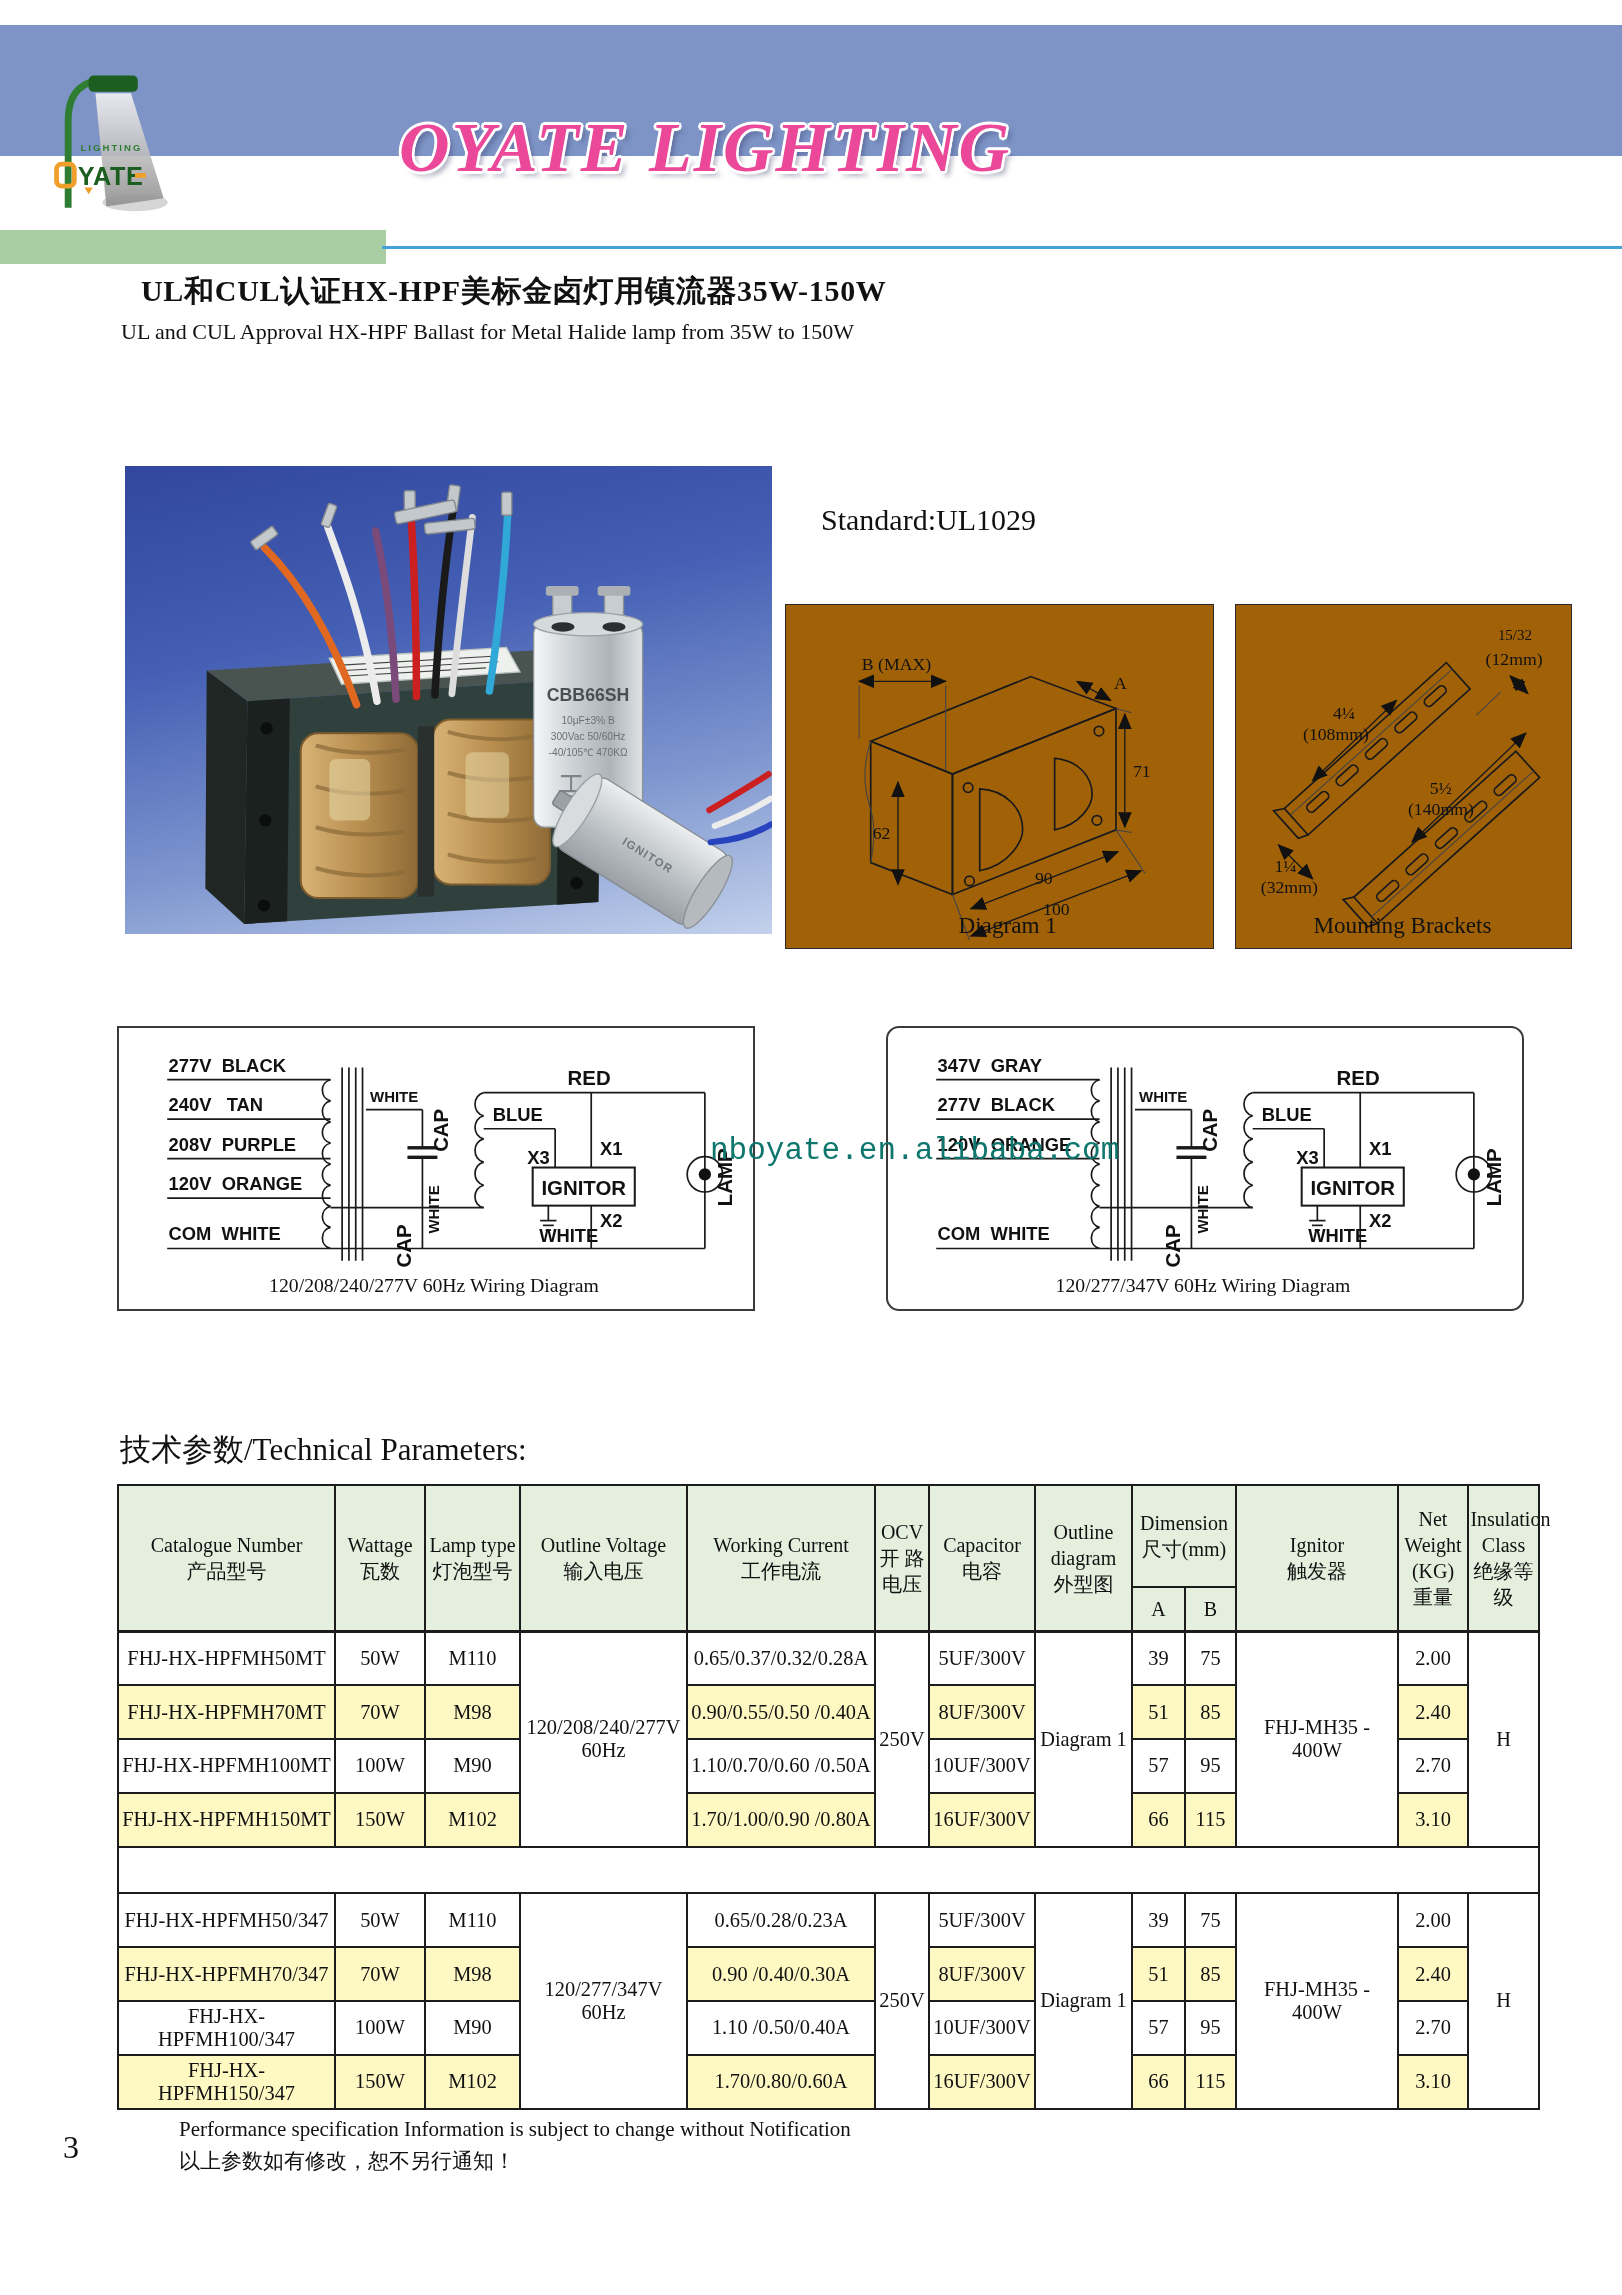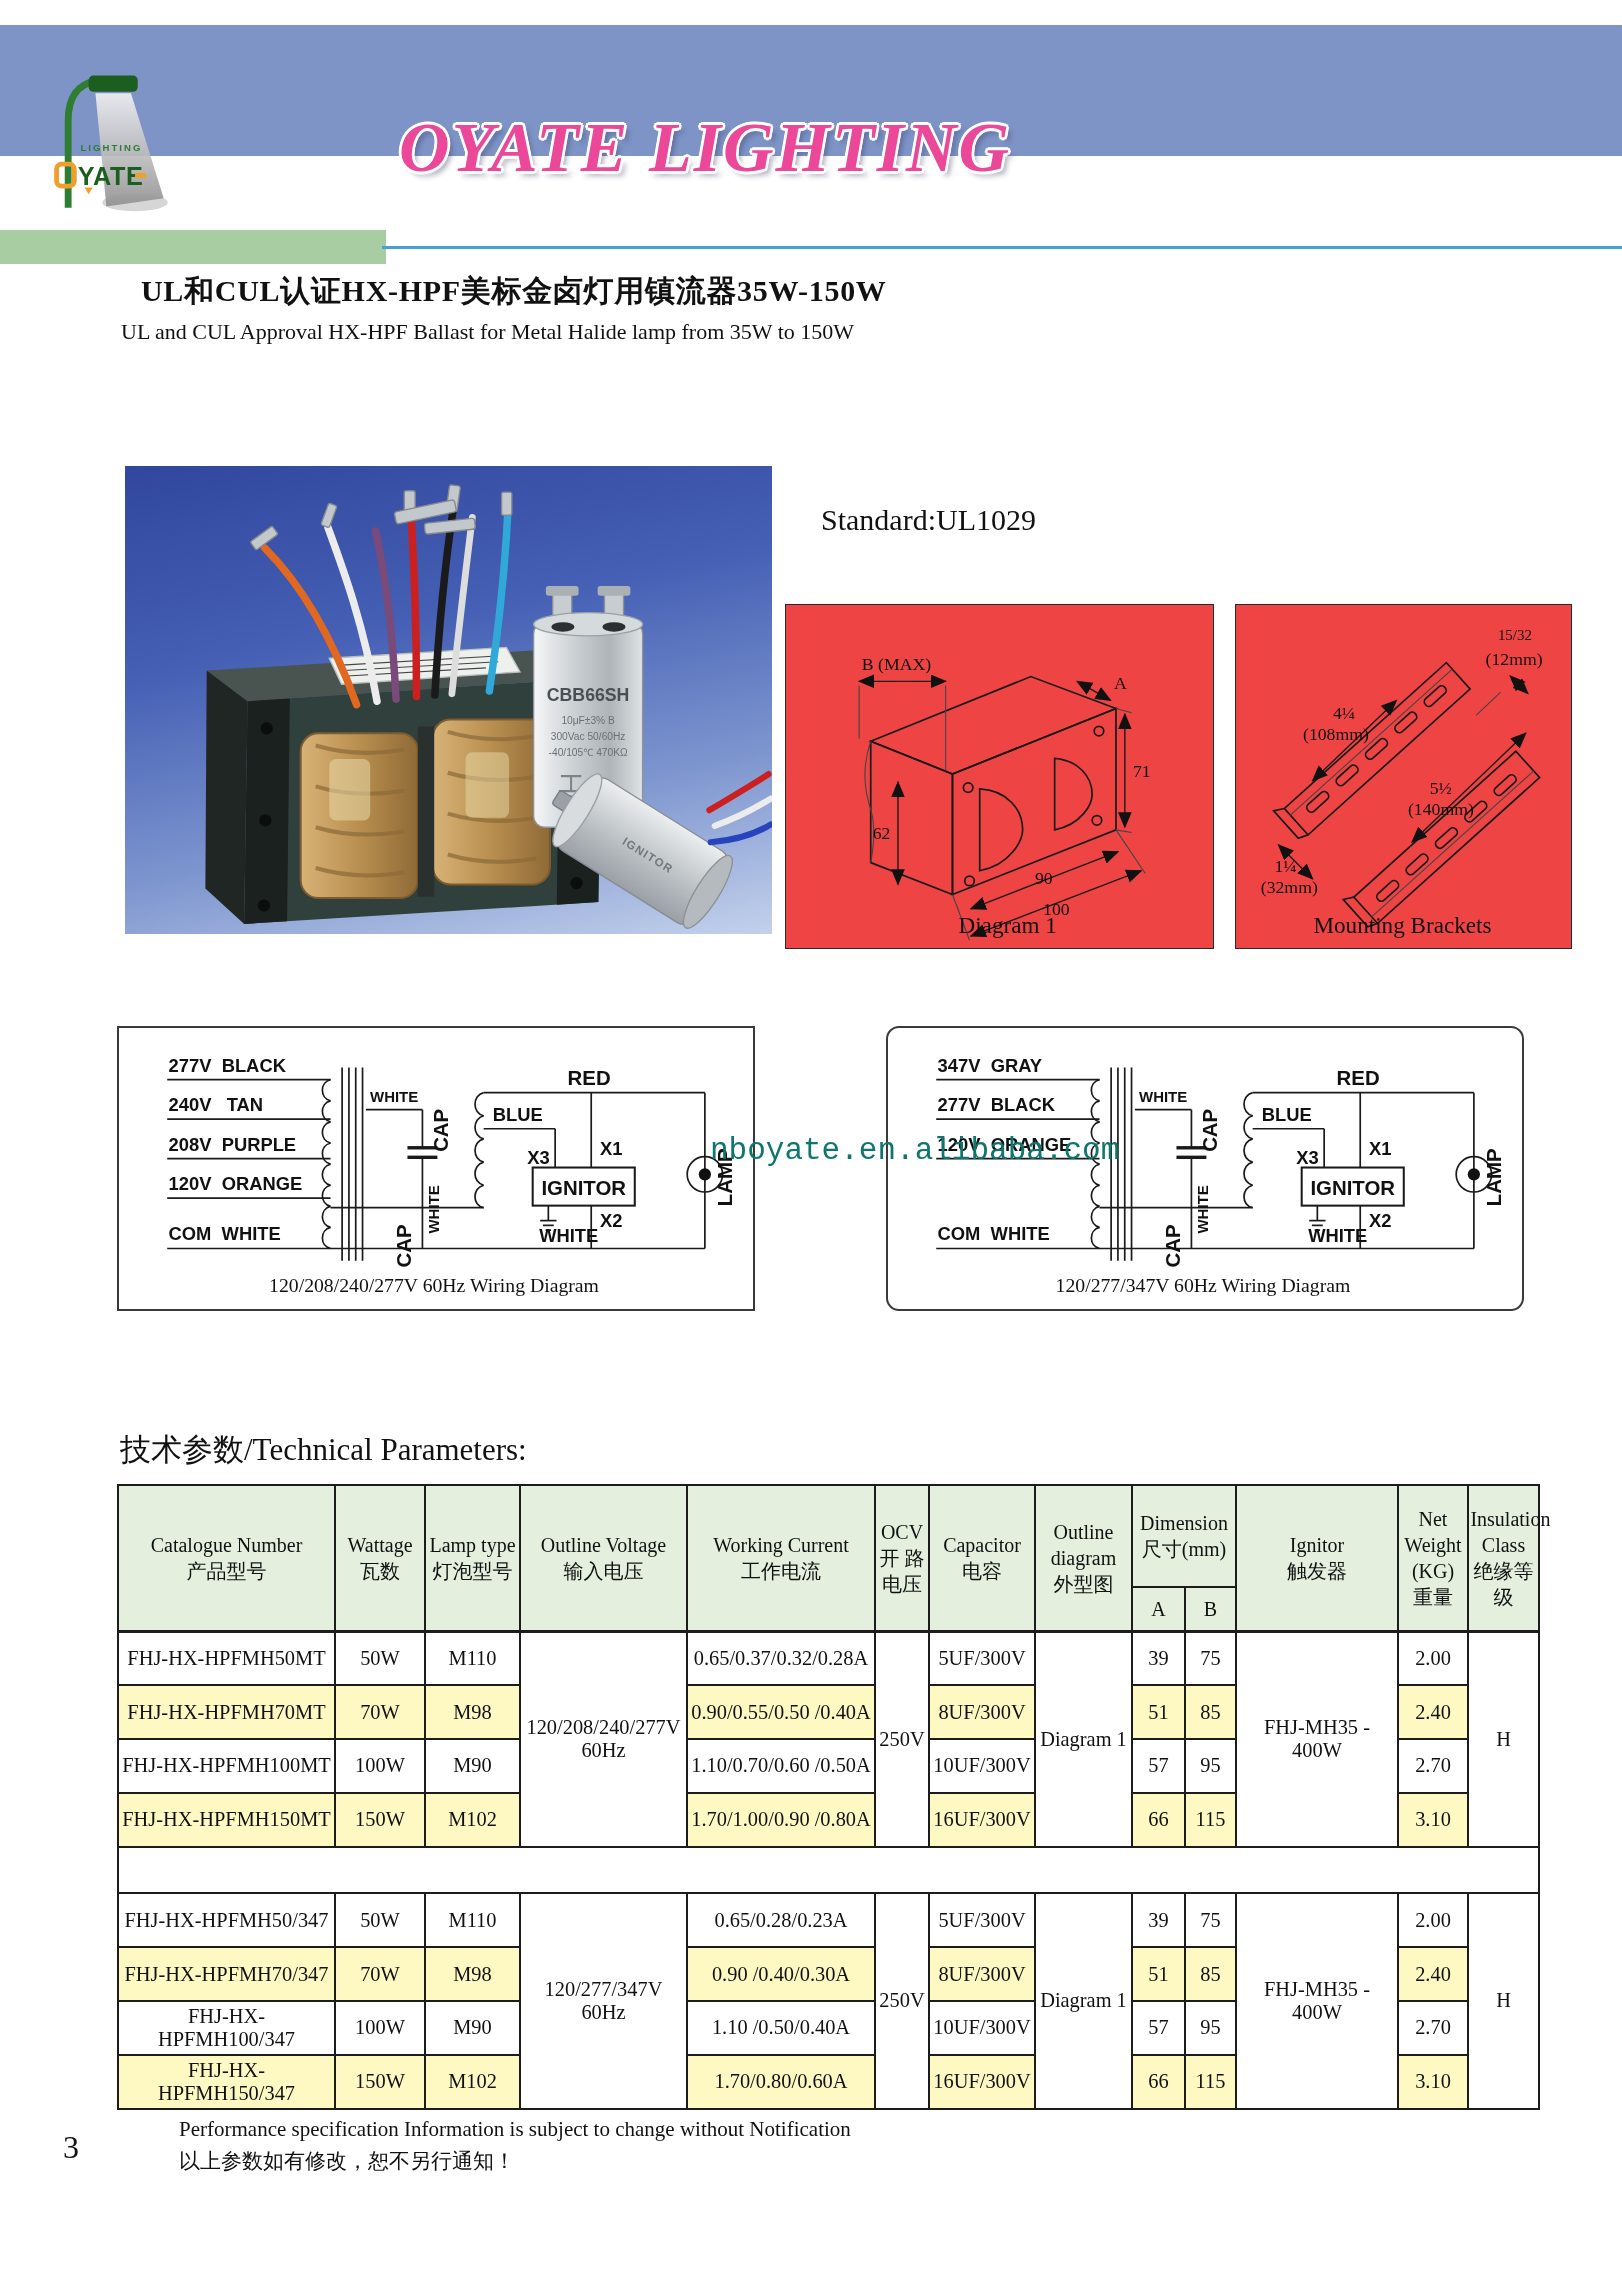--- a/index.html
+++ b/index.html
@@ -23,21 +23,21 @@
   .zh-title{left:121px;top:271px;font-size:30px;font-weight:bold;letter-spacing:0.7px;white-space:nowrap;margin-left:20px;}
   .en-title{left:121px;top:319px;font-size:22px;white-space:nowrap;}
   
   .photo{
     left:117px;top:466px;width:647px;height:468px;
     background:linear-gradient(168deg,#31479e 0%,#445fb4 35%,#7e96cf 70%,#c3d1ec 100%);
     margin-left:8px;
   }
   .standard{left:821px;top:503px;font-size:30px;white-space:nowrap;}
   
-  .obox{border:1.4px solid #2a2a2a;background:#ef4444;}
+  .obox{border:1.4px solid #2a2a2a;background:#a16207;}
   .d1box{left:785px;top:604px;width:407px;height:343px;padding-left:20px;}
   .mbbox{left:1235px;top:604px;width:335px;height:343px;}
   
   .wbox{border:2px solid #3a3a3a;background:#fff;}
   .wleft{left:117px;top:1026px;width:634px;height:281px;}
   .wright{left:886px;top:1026px;width:634px;height:281px;border-radius:13px;}
   .watermark{left:710px;top:1133px;font-family:Liberation Mono, monospace;
     font-size:31px;color:#0f766e;z-index:6;white-space:nowrap;}
   
   .s-lbl{font:bold 27px "Liberation Sans",sans-serif;fill:#111;}

